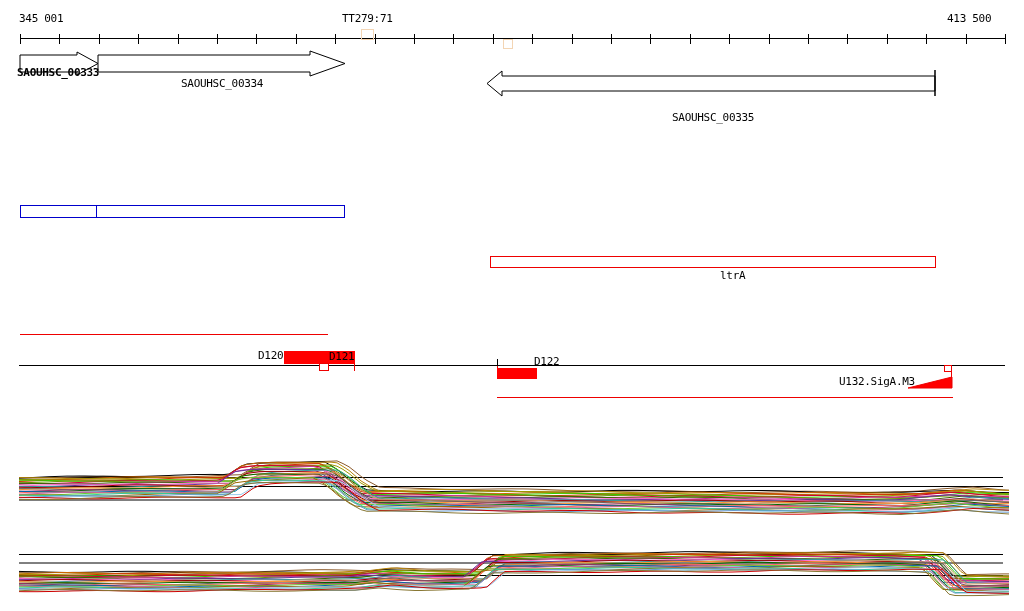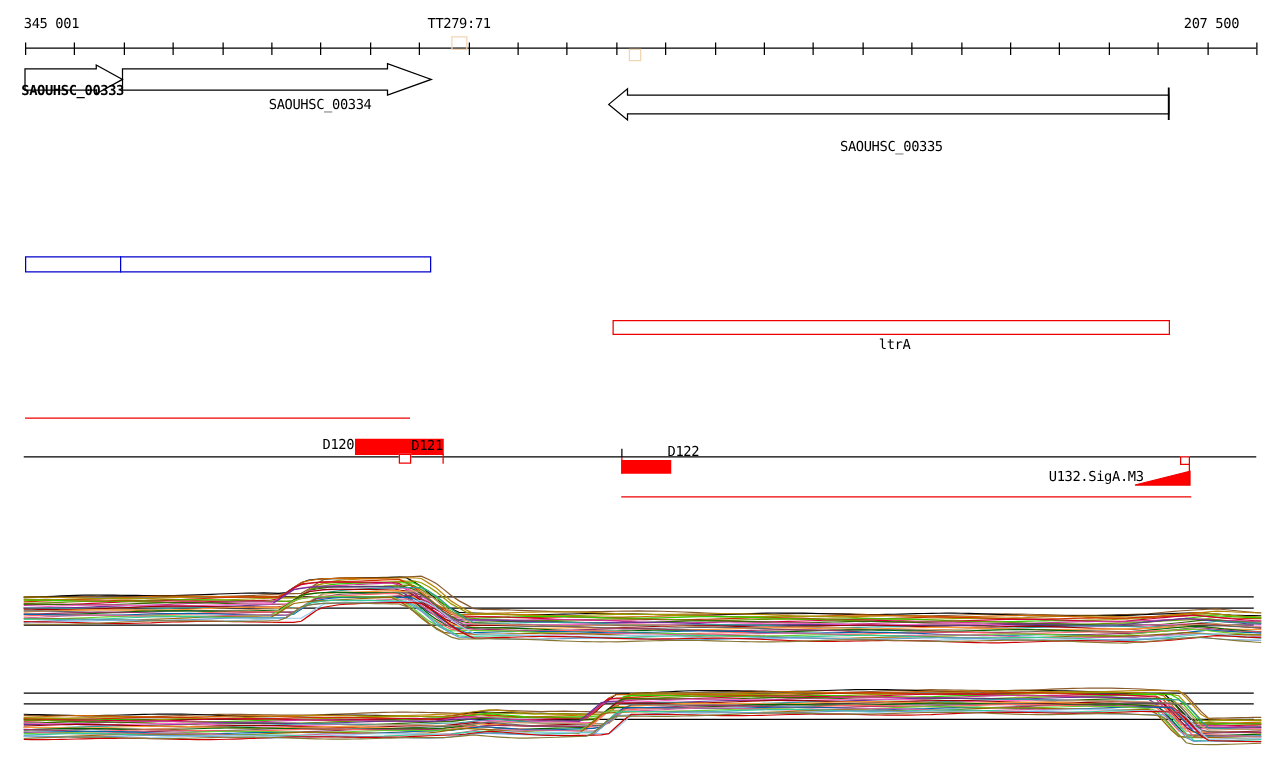--- a/index.html
+++ b/index.html
@@ -15,21 +15,21 @@
   .tick{position:absolute;width:1px;background:#000;}
   svg{position:absolute;left:0;top:0;}
   .featbox{position:absolute;box-sizing:border-box;border:1px solid;}
   .fill{position:absolute;}
 </style>
 </head>
 <body>
 
 <div class="lbl" style="left:19px;top:13px;text-align:center;">345 001</div>
 <div class="lbl" style="left:342px;top:13px;">TT279:71</div>
-<div class="lbl" style="left:947px;top:13px;">207 500</div>
+<div class="lbl" style="left:947px;top:13px;">413 500</div>
 
 <div class="hline" style="left:20px;top:38px;width:985px;"></div>
 <div id="ticks">
     <div class="tick" style="left: 20px; top: 34px; height: 10px;"></div>
     <div class="tick" style="left: 59.4px; top: 34px; height: 10px;"></div>
     <div class="tick" style="left: 98.8px; top: 34px; height: 10px;"></div>
     <div class="tick" style="left: 138.2px; top: 34px; height: 10px;"></div>
     <div class="tick" style="left: 177.6px; top: 34px; height: 10px;"></div>
     <div class="tick" style="left: 217px; top: 34px; height: 10px;"></div>
     <div class="tick" style="left: 256.4px; top: 34px; height: 10px;"></div>
@@ -58,28 +58,28 @@
 <div class="featbox" style="left:503px;top:39px;width:10px;height:10px;border-color:#f3d5b4;"></div>
 
 <svg width="1024" height="130" style="top:0;">
   <polygon points="20,55 77,55 77,52 98,63.5 77,75 77,72 20,72" fill="none" stroke="#000" stroke-width="1"></polygon>
   <polygon points="98,55 310,55 310,51 345,63.5 310,76 310,72 98,72" fill="none" stroke="#000" stroke-width="1"></polygon>
   <polygon points="487,83.5 502,71 502,76 935,76 935,91 502,91 502,96" fill="none" stroke="#000" stroke-width="1"></polygon>
   <line x1="935" y1="70" x2="935" y2="96" stroke="#000" stroke-width="1.5"></line>
 </svg>
 
 <div class="lbl" style="left:17px;top:67px;font-weight:bold;">SAOUHSC_00333</div>
-<div class="lbl" style="left:181px;top:78px;margin-left:34px;">SAOUHSC_00334</div>
+<div class="lbl" style="left:181px;top:78px;">SAOUHSC_00334</div>
 <div class="lbl" style="left:672px;top:112px;">SAOUHSC_00335</div>
 
 <div class="featbox" style="left:20px;top:205px;width:325px;height:13px;border-color:#0000cc;"></div>
 <div class="fill" style="left:96px;top:205px;width:1px;height:13px;background:#0000cc;"></div>
 
 <div class="featbox" style="left:490px;top:256px;width:446px;height:12px;border-color:#ee0000;"></div>
-<div class="lbl" style="left:703px;top:270px;">ltrA</div>
+<div class="lbl" style="left:720px;top:270px;">ltrA</div>
 
 <div class="redline" style="left:20px;top:334px;width:308px;background:#ee0000;"></div>
 
 <div class="hline" style="left:19px;top:365px;width:986px;"></div>
 
 <div class="lbl" style="left:258px;top:350px;">D120</div>
 <div class="fill" style="left:284px;top:351px;width:71px;height:13px;background:#ff0000;"></div>
 <div class="lbl" style="left:289px;top:351px;margin-left:40px;">D121</div>
 <div class="featbox" style="left:319px;top:363px;width:10px;height:8px;border-color:#ee0000;background:#fff;"></div>
 <div class="fill" style="left:354px;top:363px;width:1px;height:8px;background:#ee0000;"></div>

